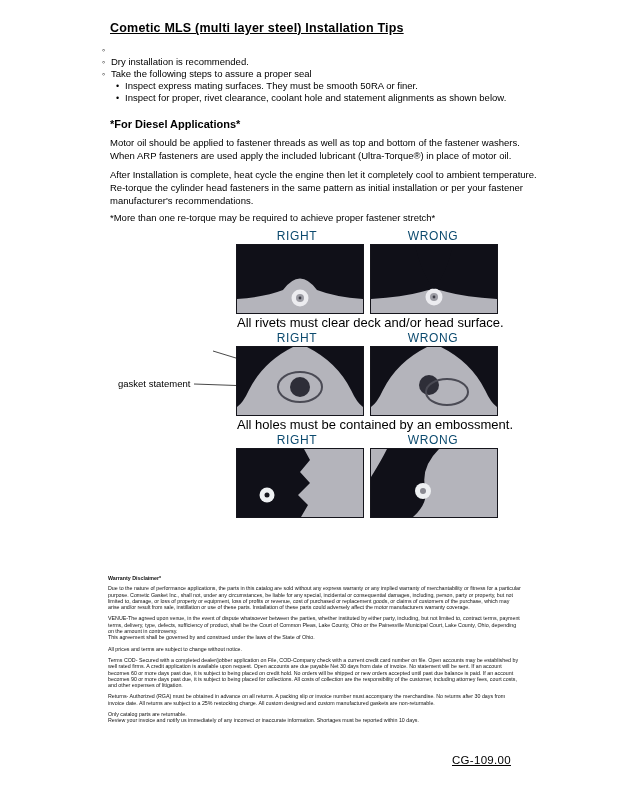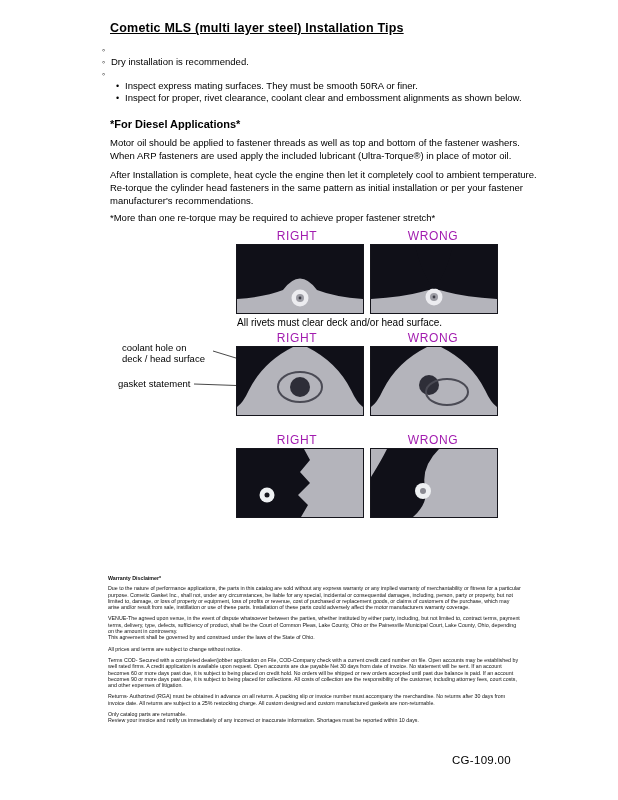--- a/index.html
+++ b/index.html
@@ -15,68 +15,69 @@
   .tips { position:absolute; left:102px; top:44px; width:440px; font-size:9.5px; line-height:12px; }
   .tip-row { display:flex; }
   .tip-row.sub { margin-left:14px; }
   .tip-marker { width:9px; flex:0 0 9px; font-size:9px; }
   .diesel-heading { position:absolute; left:110px; top:118px; font-size:11px; font-weight:bold; }
   .para { position:absolute; left:110px; width:430px; font-size:9.5px; line-height:13px; }
   #para1 { top:136px; }
   #para2 { top:168px; }
   #note  { top:211px; }
 
-  .dg-labels { position:absolute; left:236px; width:258px; display:flex; gap:14px; font-size:12px; color:#a21caf; letter-spacing:0.6px; }
+  .dg-labels { position:absolute; left:236px; width:258px; display:flex; gap:14px; font-size:12px; color:#0c4a6e; letter-spacing:0.6px; }
   .dg-labels span { width:126px; text-align:center; }
   #labels1 { top:229px; } #labels2 { top:331px; } #labels3 { top:433px; }
 
   .dg-row { position:absolute; left:236px; display:flex; gap:6px; }
   #row1 { top:244px; } #row2 { top:346px; } #row3 { top:448px; }
   .panel { width:126px; height:68px; border:1px solid #15151c; background:#b4b4bb; }
   .panel svg { display:block; }
 
-  .caption { position:absolute; left:237px; font-size:10px; line-height:12.5px; }
+  .caption { position:absolute; left:237px; font-size:13px; line-height:12.5px; }
   #caption1 { top:317px; } #caption2 { top:419px; } #caption3 { top:521px; width:238px; }
 
   .annotation { position:absolute; font-size:9.5px; line-height:11px; white-space:pre-line; }
   #ann-coolant { left:122px; top:342px; width:100px; }
   #ann-emboss  { left:118px; top:378px; }
   .leader-overlay { position:absolute; left:0; top:0; pointer-events:none; }
 
   .legal { position:absolute; left:108px; top:575px; width:414px; font-size:5.3px; line-height:6.3px; color:#111; }
   .legal .lg-head { font-weight:bold; margin-bottom:4px; }
   .legal p { margin:0 0 5px 0; white-space:pre-line; }
 
-  .doc-code { position:absolute; left:452px; top:754px; font-size:11.5px; letter-spacing:0.3px; }
+  .doc-code { position:absolute; left:452px; top:754px; font-size:11.5px; letter-spacing:0.3px;text-decoration:underline; }
 </style>
 </head>
 <body>
 
 <div class="page">
 
   <div class="title">Cometic MLS (multi layer steel) Installation Tips</div>
 
   <div class="tips">
     <div class="tip-row">
       <span class="tip-marker">◦</span>
     </div>
     <div class="tip-row">
       <span class="tip-marker">◦</span>
       <span>Dry installation is recommended.</span>
     </div>
     <div class="tip-row">
       <span class="tip-marker">◦</span>
+      <span>Take the following steps to assure a proper seal</span>
     </div>
     <div class="tip-row sub">
       <span class="tip-marker">•</span>
       <span>Inspect express mating surfaces.  They must be smooth 50RA or finer.</span>
     </div>
     <div class="tip-row sub">
       <span class="tip-marker">•</span>
-      <span>Inspect for proper, rivet clearance, coolant clear and embossment alignments as shown below.</span>
+      <span>Inspect for proper, rivet clearance, coolant hole and statement alignments as shown below.</span>
     </div>
   </div>
 
   <div class="diesel-heading">*For Diesel Applications*</div>
   <div class="para" id="para1">Motor oil should be applied to fastener threads as well as top and bottom of the fastener washers. When ARP fasteners are used apply the included lubricant (Ultra-Torque®) in place of motor oil.</div>
   <div class="para" id="para2">After Installation is complete, heat cycle the engine then let it completely cool to ambient temperature. Re-torque the cylinder head fasteners in the same pattern as initial installation or per your fastener manufacturer's recommendations.</div>
   <div class="para" id="note">*More than one re-torque may be required to achieve proper fastener stretch*</div>
 
   <div class="dg-labels" id="labels1">
     <span>RIGHT</span>
@@ -102,22 +103,20 @@
         <path d="M44,0 L82,0 Q76,26 65,42 Q63,45.5 61,42 Q50,26 44,0 Z" fill="#101018"></path>
       </svg>
     </div>
   </div>
   <div class="caption" id="caption1">All rivets must clear deck and/or head surface.</div>
 
   <div class="dg-labels" id="labels2">
     <span>RIGHT</span>
     <span>WRONG</span>
   </div>
-  <div class="annotation" id="ann-coolant">coolant hole on
-deck / head surface</div>
   <div class="annotation" id="ann-emboss">gasket statement</div>
   <svg class="leader-overlay" width="618" height="800">
     <line x1="213" y1="351" x2="262" y2="366" stroke="#333" stroke-width="0.9"></line>
     <line x1="194" y1="384" x2="279" y2="387" stroke="#333" stroke-width="0.9"></line>
   </svg>
   <div class="dg-row" id="row2">
     <div class="panel">
       <svg width="126" height="68" viewBox="0 0 126 68">
         <rect width="126" height="68" fill="#b4b4bb"></rect>
         <path d="M0,0 L56,0 Q26,15 12,43 Q6,56 0,60 Z" fill="#101018"></path>
@@ -129,20 +128,21 @@
     <div class="panel">
       <svg width="126" height="68" viewBox="0 0 126 68">
         <rect width="126" height="68" fill="#b4b4bb"></rect>
         <path d="M0,0 L56,0 Q26,15 12,43 Q6,56 0,60 Z" fill="#101018"></path>
         <path d="M126,0 L70,0 Q100,15 114,43 Q120,56 126,60 Z" fill="#101018"></path>
         <circle cx="58" cy="38" r="10" fill="#2e2e38"></circle>
         <ellipse cx="76" cy="45" rx="21" ry="13" fill="none" stroke="#4a4a54" stroke-width="2"></ellipse>
       </svg>
     </div>
   </div>
+  <div class="caption" id="caption2">All holes must be contained by an embossment.</div>
 
   <div class="dg-labels" id="labels3">
     <span>RIGHT</span>
     <span>WRONG</span>
   </div>
   <div class="dg-row" id="row3">
     <div class="panel">
       <svg width="126" height="68" viewBox="0 0 126 68">
         <rect width="126" height="68" fill="#101018"></rect>
         <path d="M126,0 L126,68 L64,68 L71,56 L61,46 L73,34 L63,23 L73,11 L67,0 Z" fill="#b4b4bb"></path>

